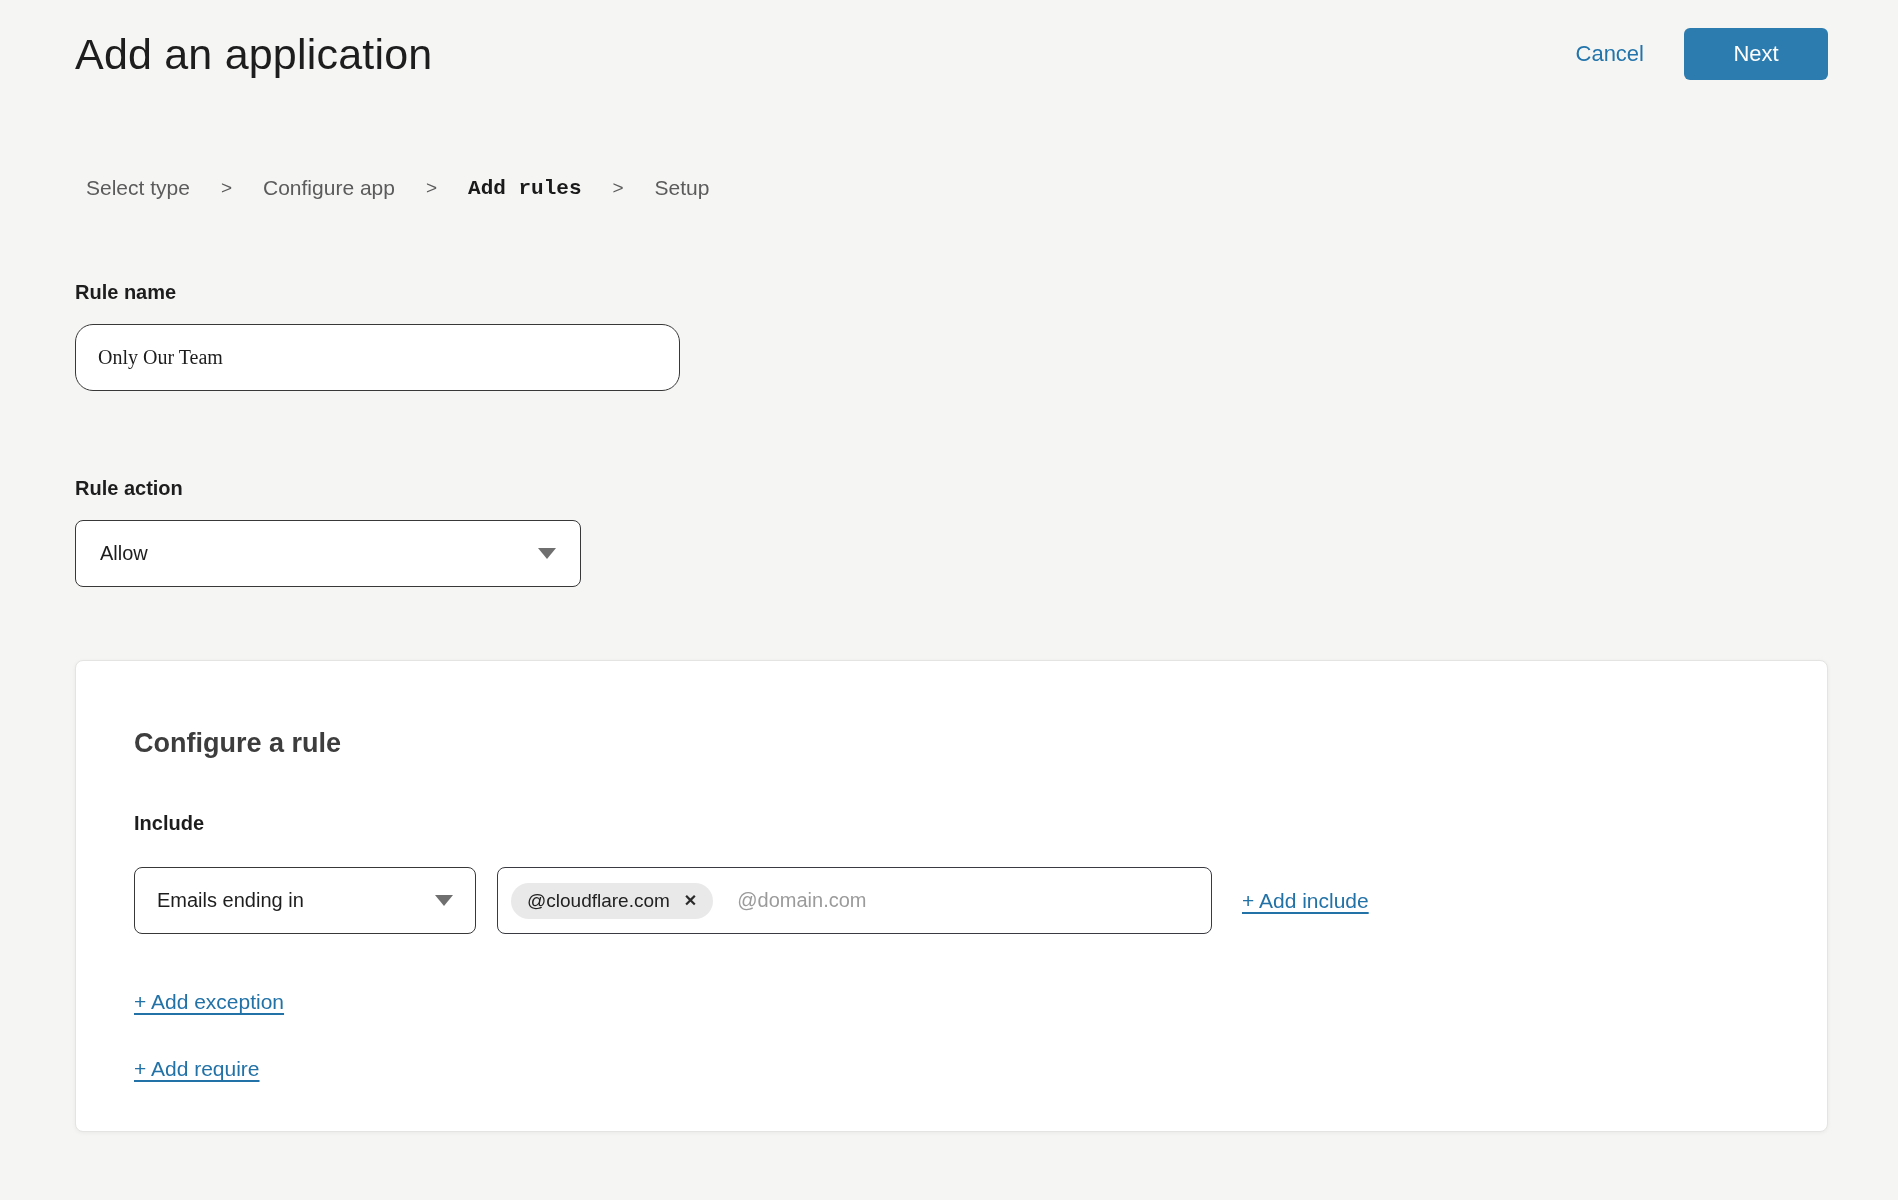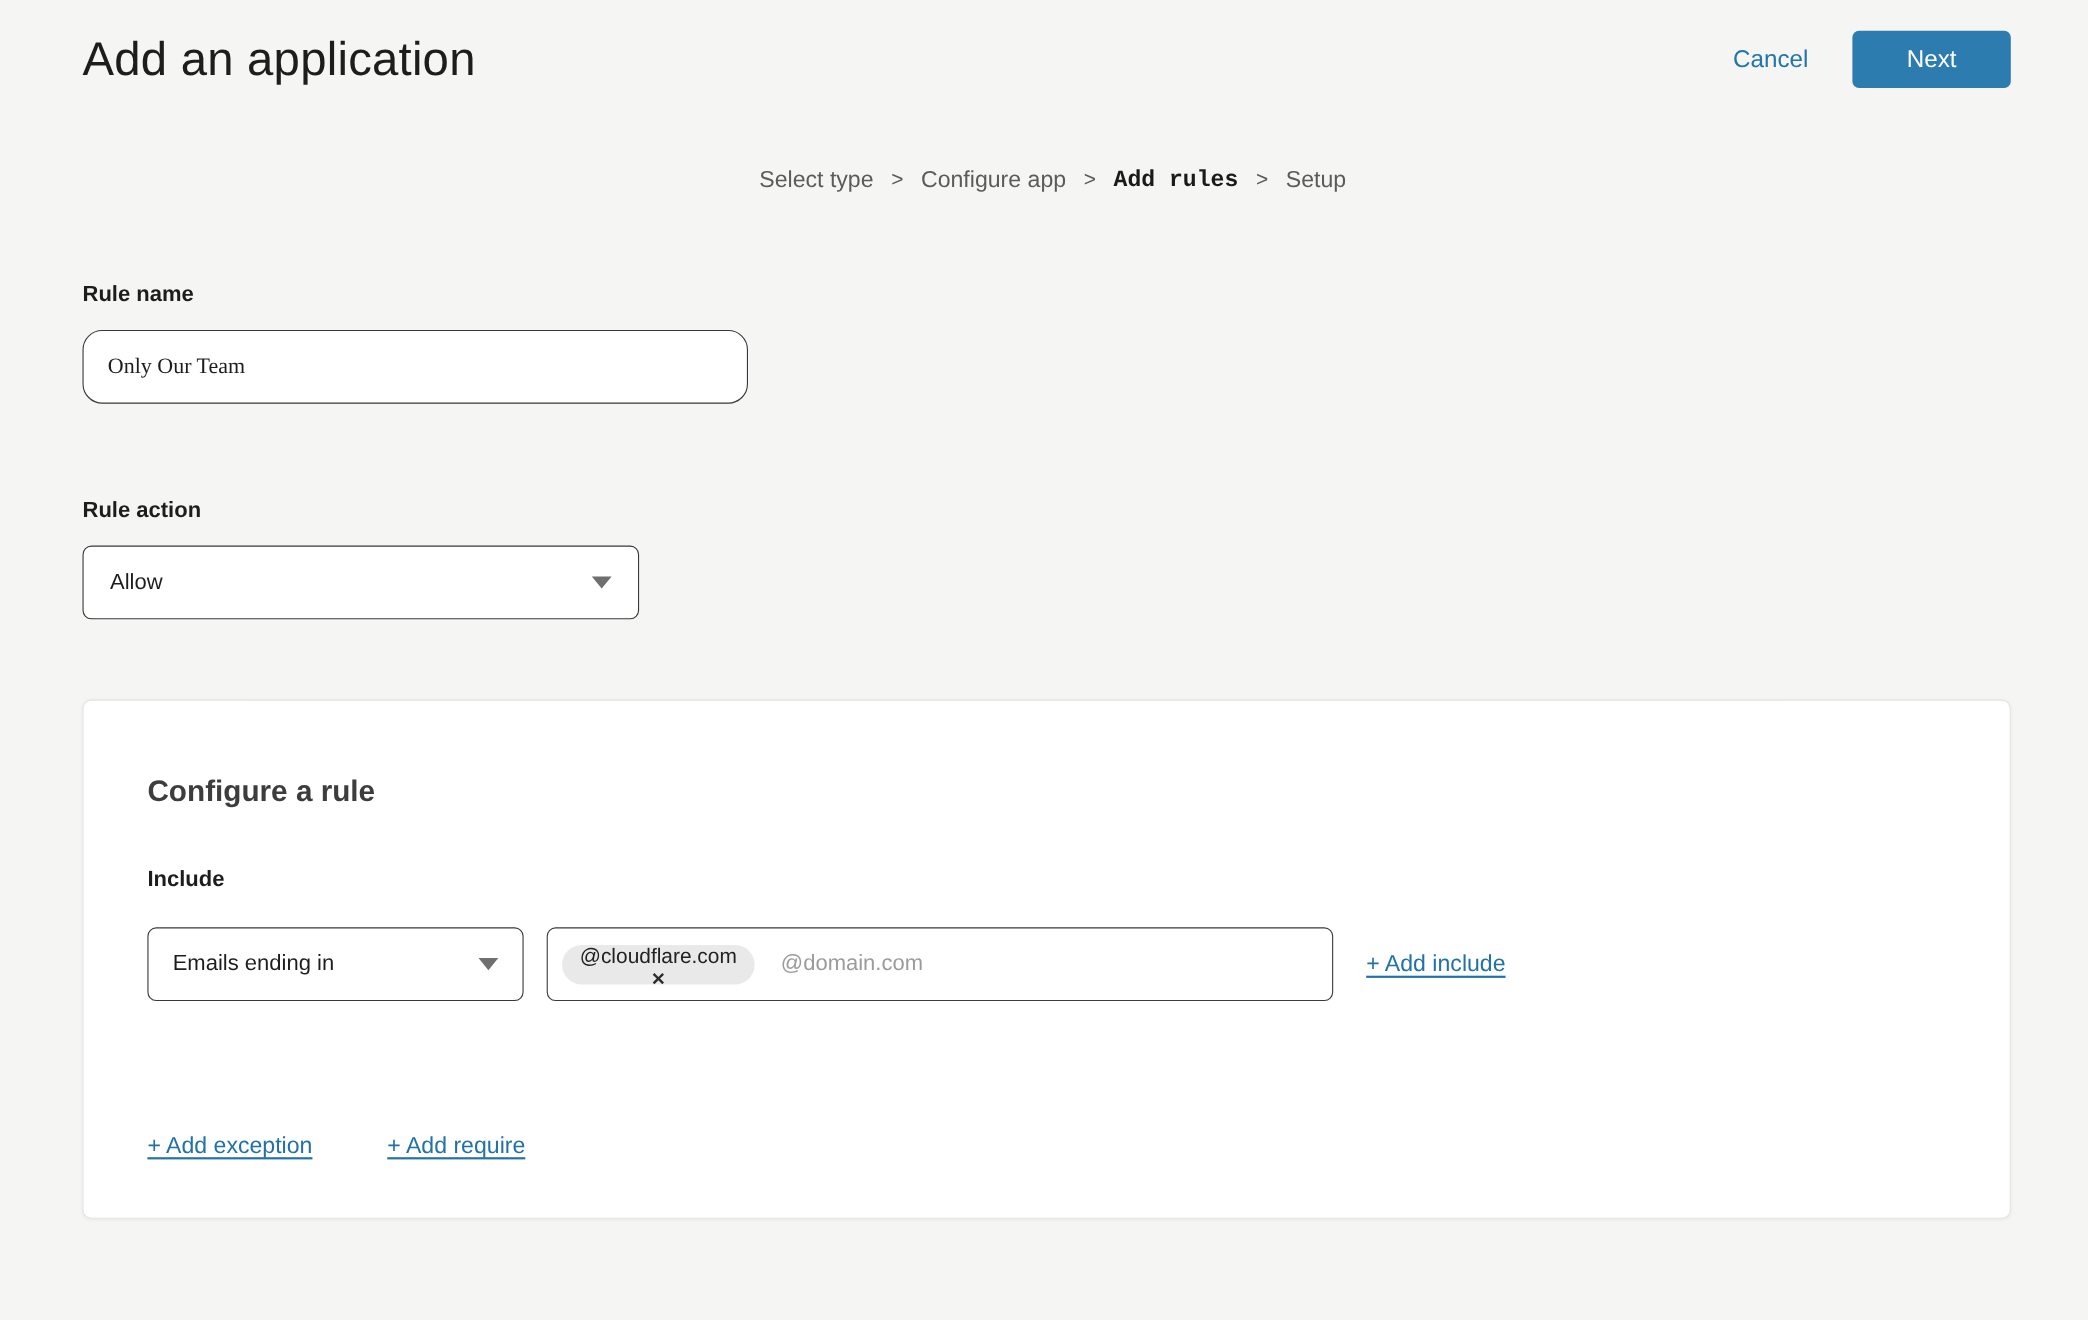--- a/index.html
+++ b/index.html
@@ -26,23 +26,23 @@
     margin-right: 40px;
   }
   .next-button {
     width: 144px; height: 52px; border: none; border-radius: 6px;
     background: #2d7cb0; color: #ffffff; font-size: 22px;
     font-family: "Liberation Sans", sans-serif; cursor: pointer;
   }
 
   
   .breadcrumb {
-    margin-top: 72px; padding-left: 11px;
-    display: flex; align-items: center; gap: 16px;
-    font-size: 21px; color: #5b5b5b; justify-content: center;
+    margin-top: 96px; padding-left: 11px;
+    display: flex; align-items: center; gap: 31px;
+    font-size: 21px; color: #5b5b5b;
   }
   .crumb { cursor: default; }
   .crumb.active { font-weight: 700; color: #1a1a1a; font-family: Liberation Mono, monospace; }
   .crumb-sep { color: #5b5b5b; font-size: 19px; }
 
   
   .field-label { font-size: 20px; font-weight: 700; color: #1d1d1d; line-height: 24px; }
   .rule-name-label { margin-top: 80px; }
   .text-input {
     margin-top: 20px; width: 605px; height: 67px;
@@ -79,39 +79,39 @@
     border: 1px solid #383838; border-radius: 8px; background: #ffffff;
     display: flex; align-items: center; justify-content: space-between;
     padding: 0 22px; font-size: 20px; cursor: pointer;
   }
   .chip-input {
     margin-left: 21px; width: 715px; height: 67px;
     border: 1px solid #3a3b42; border-radius: 8px; background: #ffffff;
     display: flex; align-items: center; padding: 0 13px; cursor: text;
   }
   .chip {
-    display: flex; align-items: center; gap: 2px;
+    display: flex; align-items: center; gap: 14px;
     background: #e9e9e9; border-radius: 18px; height: 36px;
-    padding: 0 16px; font-size: 19px; color: #222222; white-space: nowrap; flex-direction: column;
+    padding: 0 16px; font-size: 19px; color: #222222; white-space: nowrap;
   }
   .chip-x { font-size: 16px; font-weight: 700; color: #2b2b2b; cursor: pointer; line-height: 1; }
   .chip-text-entry {
     border: none; outline: none; background: transparent;
     flex: 1; margin-left: 24px; font-size: 20px; color: #1d1d1d;
     font-family: "Liberation Sans", sans-serif;
   }
   .chip-text-entry::placeholder { color: #9b9b9b; }
 
   .add-link {
     font-size: 21px; color: #2372a7; text-decoration: underline;
     text-underline-offset: 4px; cursor: pointer;
   }
   .add-include-link { margin-left: 30px; }
 
-  .bottom-links { margin-top: 120px; display: flex; gap: 68px; }
+  .bottom-links { margin-top: 56px; display: flex; gap: 43px; flex-direction: column; }
 </style>
 </head>
 <body>
 
 <div class="page">
 
   <div class="header-row">
     <h1 class="page-title">Add an application</h1>
     <div class="header-actions">
       <a class="cancel-link">Cancel</a>

